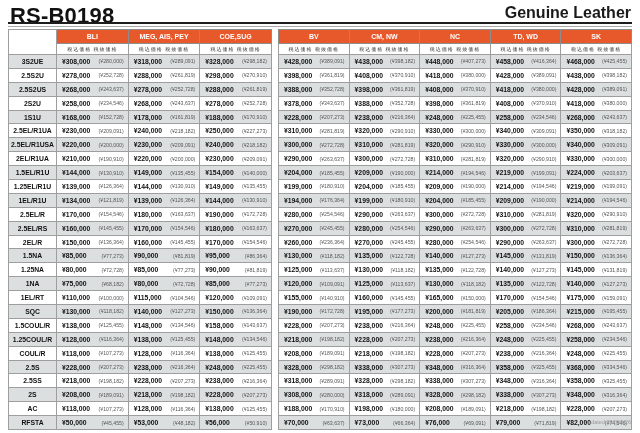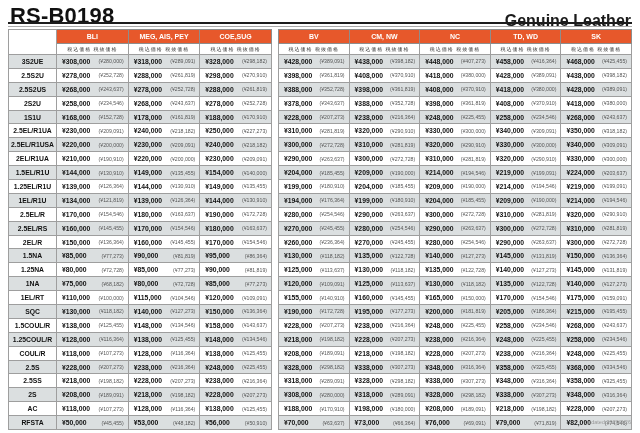--- a/index.html
+++ b/index.html
@@ -6,21 +6,21 @@
   body{
     width:640px;height:433px;position:relative;background:#ffffff;
     font-family:"Liberation Sans", sans-serif;overflow:hidden;
     --accent:#e7582b; --rowAlt:#dbdfe0; --cellBorder:#9e9e9e;
   }
   .page-title{
     position:absolute;left:10px;top:3px;font-size:22px;font-weight:bold;
     color:#111;letter-spacing:.2px;
   }
   .material-title{
-    position:absolute;right:9px;top:4px;font-size:16px;font-weight:bold;color:#1a1a1a;margin-top:8px;
+    position:absolute;right:9px;top:4px;font-size:16px;font-weight:bold;color:#1a1a1a;
   }
   .header-rule{position:absolute;left:8px;right:8px;top:22px;height:2px;background:#1c1c1c;}
   .header-rule2{position:absolute;left:8px;right:8px;top:26px;height:1px;background:#aaaaaa;}
   .tables{position:absolute;left:8px;top:29px;display:flex;gap:6px;}
   table{border-collapse:collapse;table-layout:fixed;background:#fff;}
   #left-table{width:264px;}
   #right-table{width:354px;}
   th,td{border:1px solid var(--cellBorder);padding:0;overflow:hidden;white-space:nowrap;}
   th.colhead{
     background:var(--accent);color:#fff;font-size:7px;font-weight:bold;

